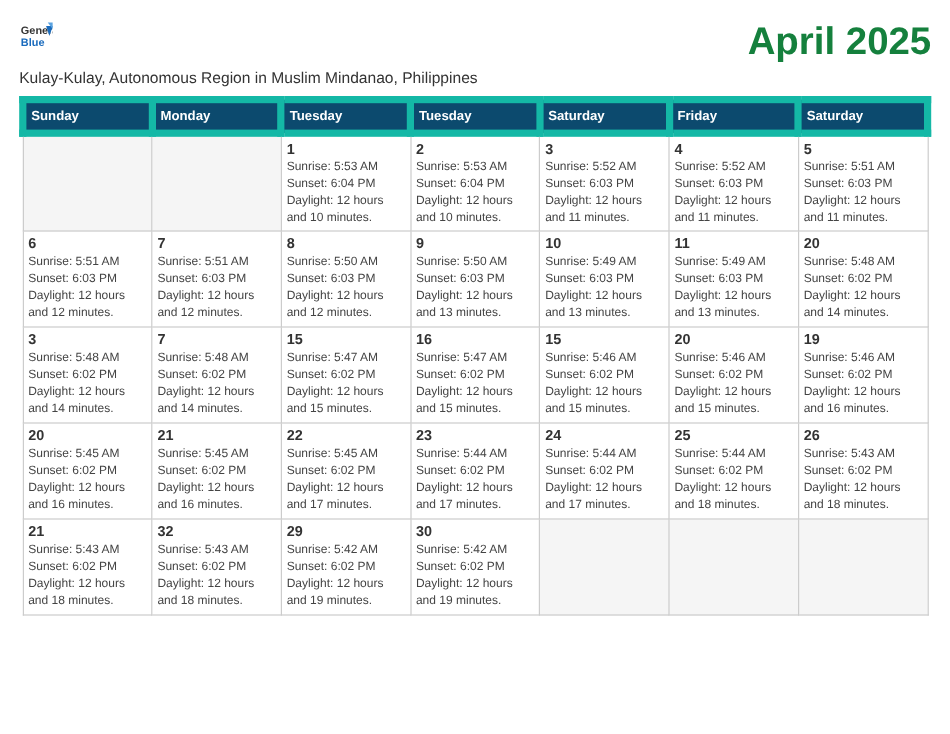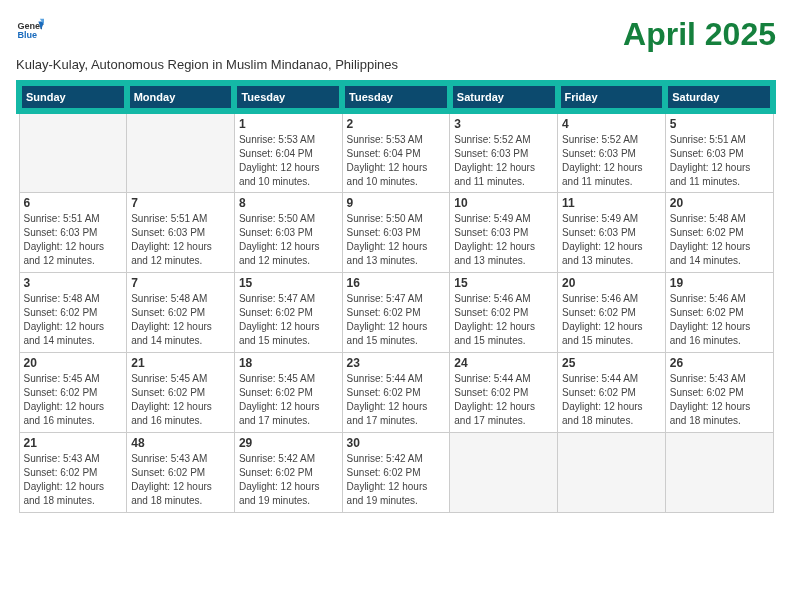--- a/index.html
+++ b/index.html
@@ -198,21 +198,21 @@
       <tr>
         <td>
           <span class="day-number">20</span>
           <div class="day-info">Sunrise: 5:45 AM<br>Sunset: 6:02 PM<br>Daylight: 12 hours<br>and 16 minutes.</div>
         </td>
         <td>
           <span class="day-number">21</span>
           <div class="day-info">Sunrise: 5:45 AM<br>Sunset: 6:02 PM<br>Daylight: 12 hours<br>and 16 minutes.</div>
         </td>
         <td>
-          <span class="day-number">18</span>
+          <span class="day-number">22</span>
           <div class="day-info">Sunrise: 5:45 AM<br>Sunset: 6:02 PM<br>Daylight: 12 hours<br>and 17 minutes.</div>
         </td>
         <td>
           <span class="day-number">23</span>
           <div class="day-info">Sunrise: 5:44 AM<br>Sunset: 6:02 PM<br>Daylight: 12 hours<br>and 17 minutes.</div>
         </td>
         <td>
           <span class="day-number">24</span>
           <div class="day-info">Sunrise: 5:44 AM<br>Sunset: 6:02 PM<br>Daylight: 12 hours<br>and 17 minutes.</div>
         </td>
@@ -224,21 +224,21 @@
           <span class="day-number">26</span>
           <div class="day-info">Sunrise: 5:43 AM<br>Sunset: 6:02 PM<br>Daylight: 12 hours<br>and 18 minutes.</div>
         </td>
       </tr>
       <tr>
         <td>
           <span class="day-number">21</span>
           <div class="day-info">Sunrise: 5:43 AM<br>Sunset: 6:02 PM<br>Daylight: 12 hours<br>and 18 minutes.</div>
         </td>
         <td>
-          <span class="day-number">48</span>
+          <span class="day-number">32</span>
           <div class="day-info">Sunrise: 5:43 AM<br>Sunset: 6:02 PM<br>Daylight: 12 hours<br>and 18 minutes.</div>
         </td>
         <td>
           <span class="day-number">29</span>
           <div class="day-info">Sunrise: 5:42 AM<br>Sunset: 6:02 PM<br>Daylight: 12 hours<br>and 19 minutes.</div>
         </td>
         <td>
           <span class="day-number">30</span>
           <div class="day-info">Sunrise: 5:42 AM<br>Sunset: 6:02 PM<br>Daylight: 12 hours<br>and 19 minutes.</div>
         </td>

